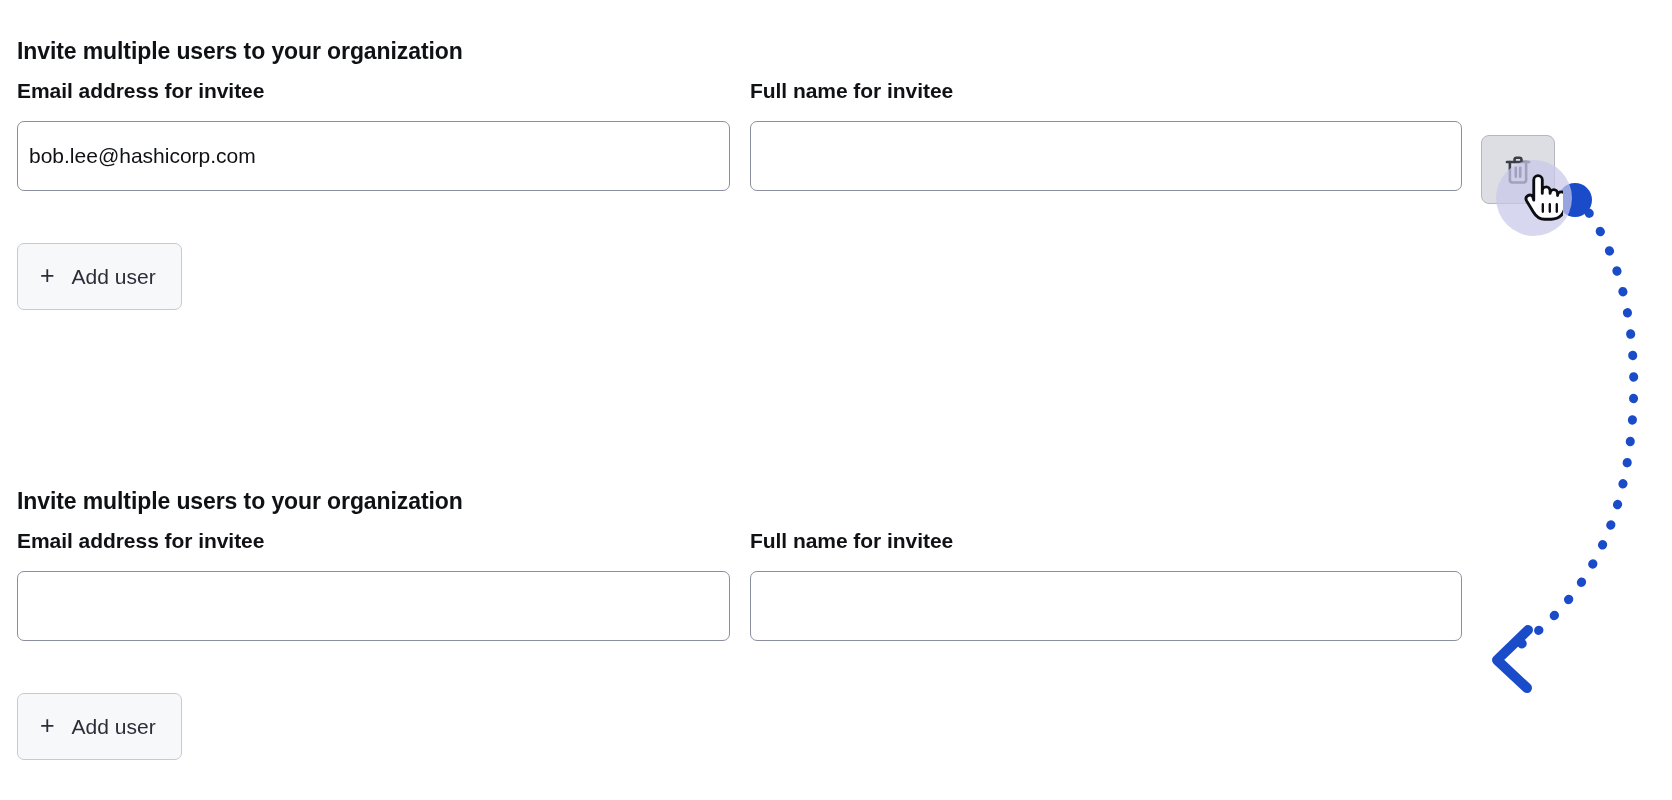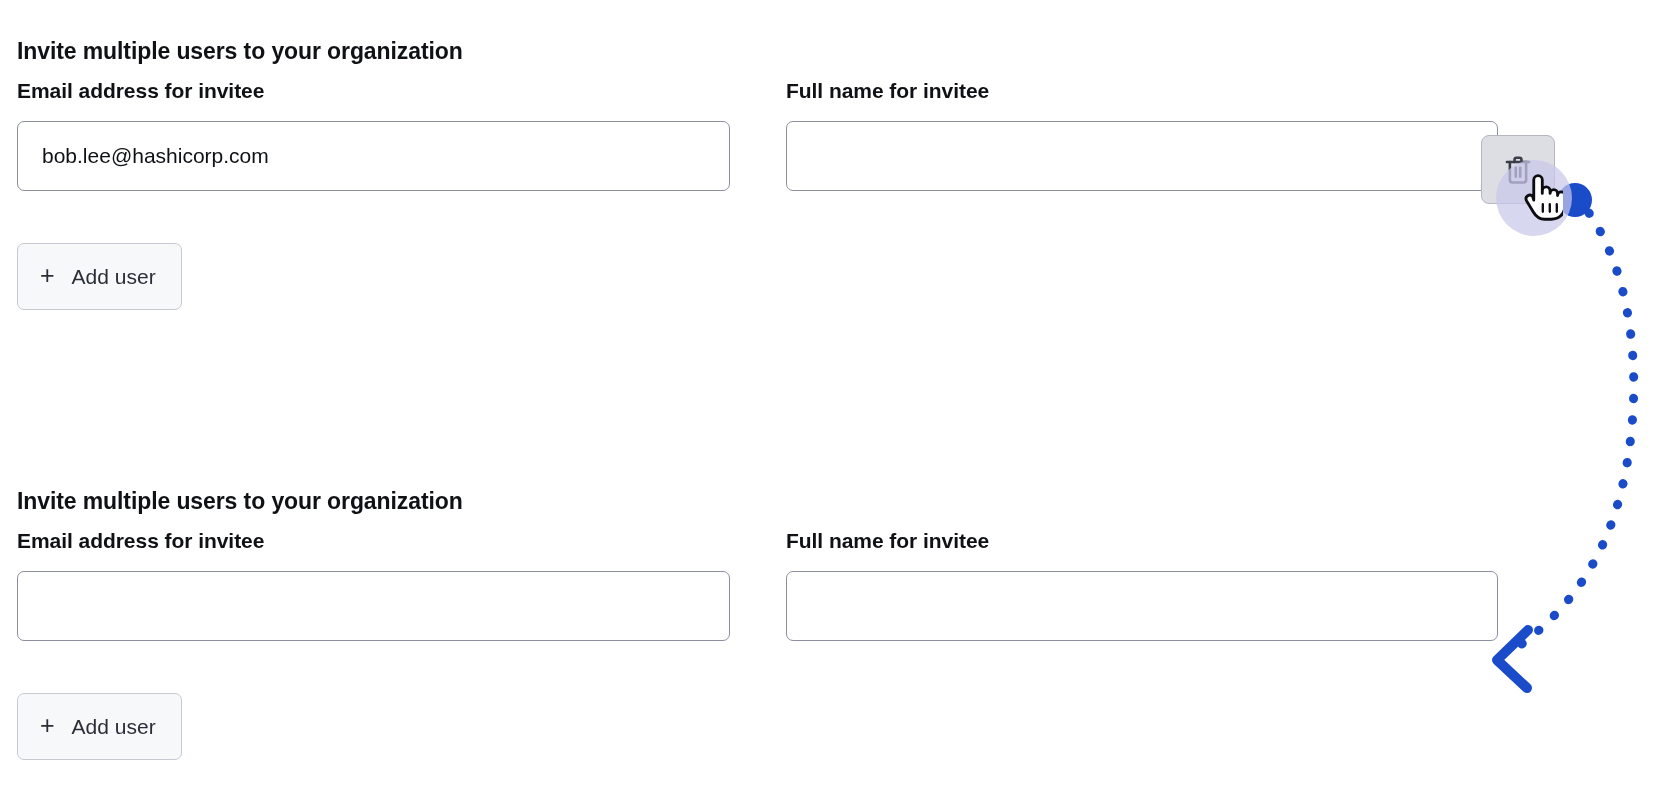--- a/index.html
+++ b/index.html
@@ -48,21 +48,20 @@
     position: absolute;
     left: 17px;
     top: 0;
     width: 713px;
   }
   .field-col-name {
     position: absolute;
     left: 750px;
     top: 0;
     width: 712px;
-    margin-left: 36px;
   }
 
   .field-label {
     font-size: 21px;
     font-weight: 700;
     letter-spacing: -0.05px;
     color: #0f1115;
     line-height: 26px;
     white-space: nowrap;
     display: block;
@@ -73,21 +72,21 @@
     display: block;
     box-sizing: border-box;
     width: 100%;
     height: 70px;
     border: 1.6px solid #8c8f9e;
     border-radius: 7px;
     background: #ffffff;
     font-family: "Liberation Sans", sans-serif;
     font-size: 21px;
     color: #0f1115;
-    padding: 0 24px;
+    padding: 0 11px;
     outline: none;
   }
   .text-input::placeholder { color: #8c8f9e; }
 
   .delete-button {
     position: absolute;
     left: 1481px;
     top: 57px;
     width: 74px;
     height: 69px;

